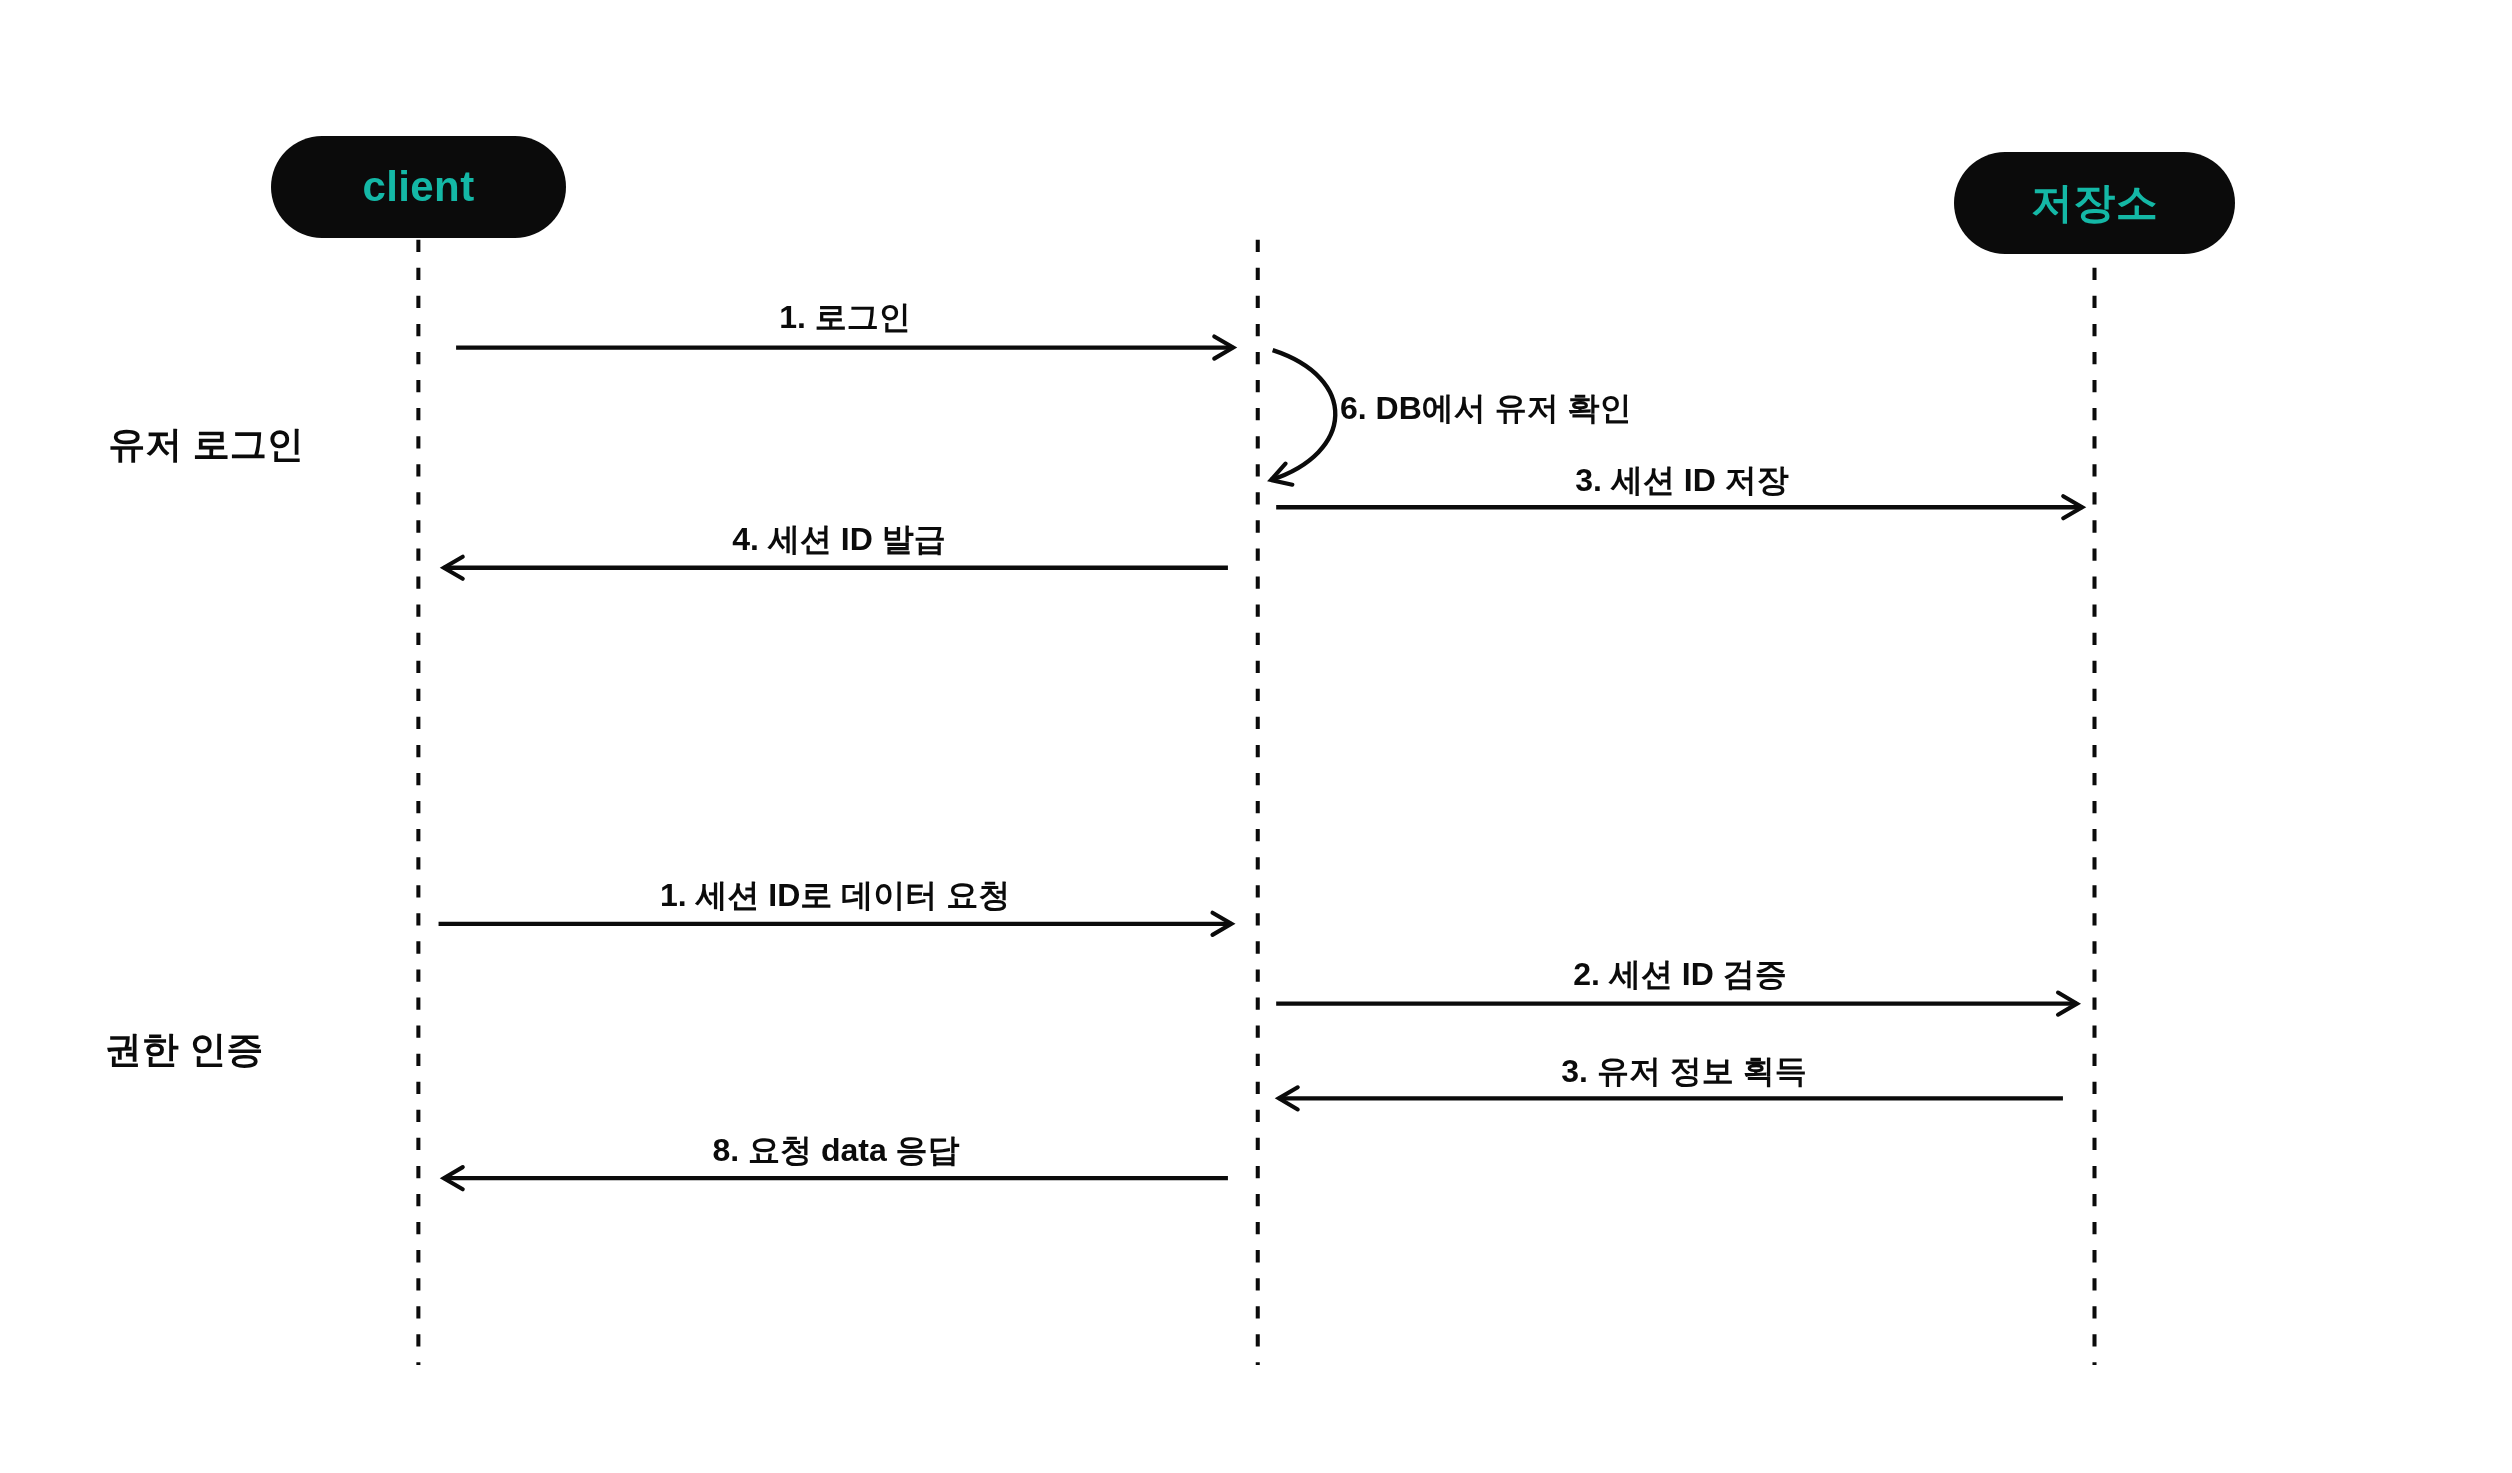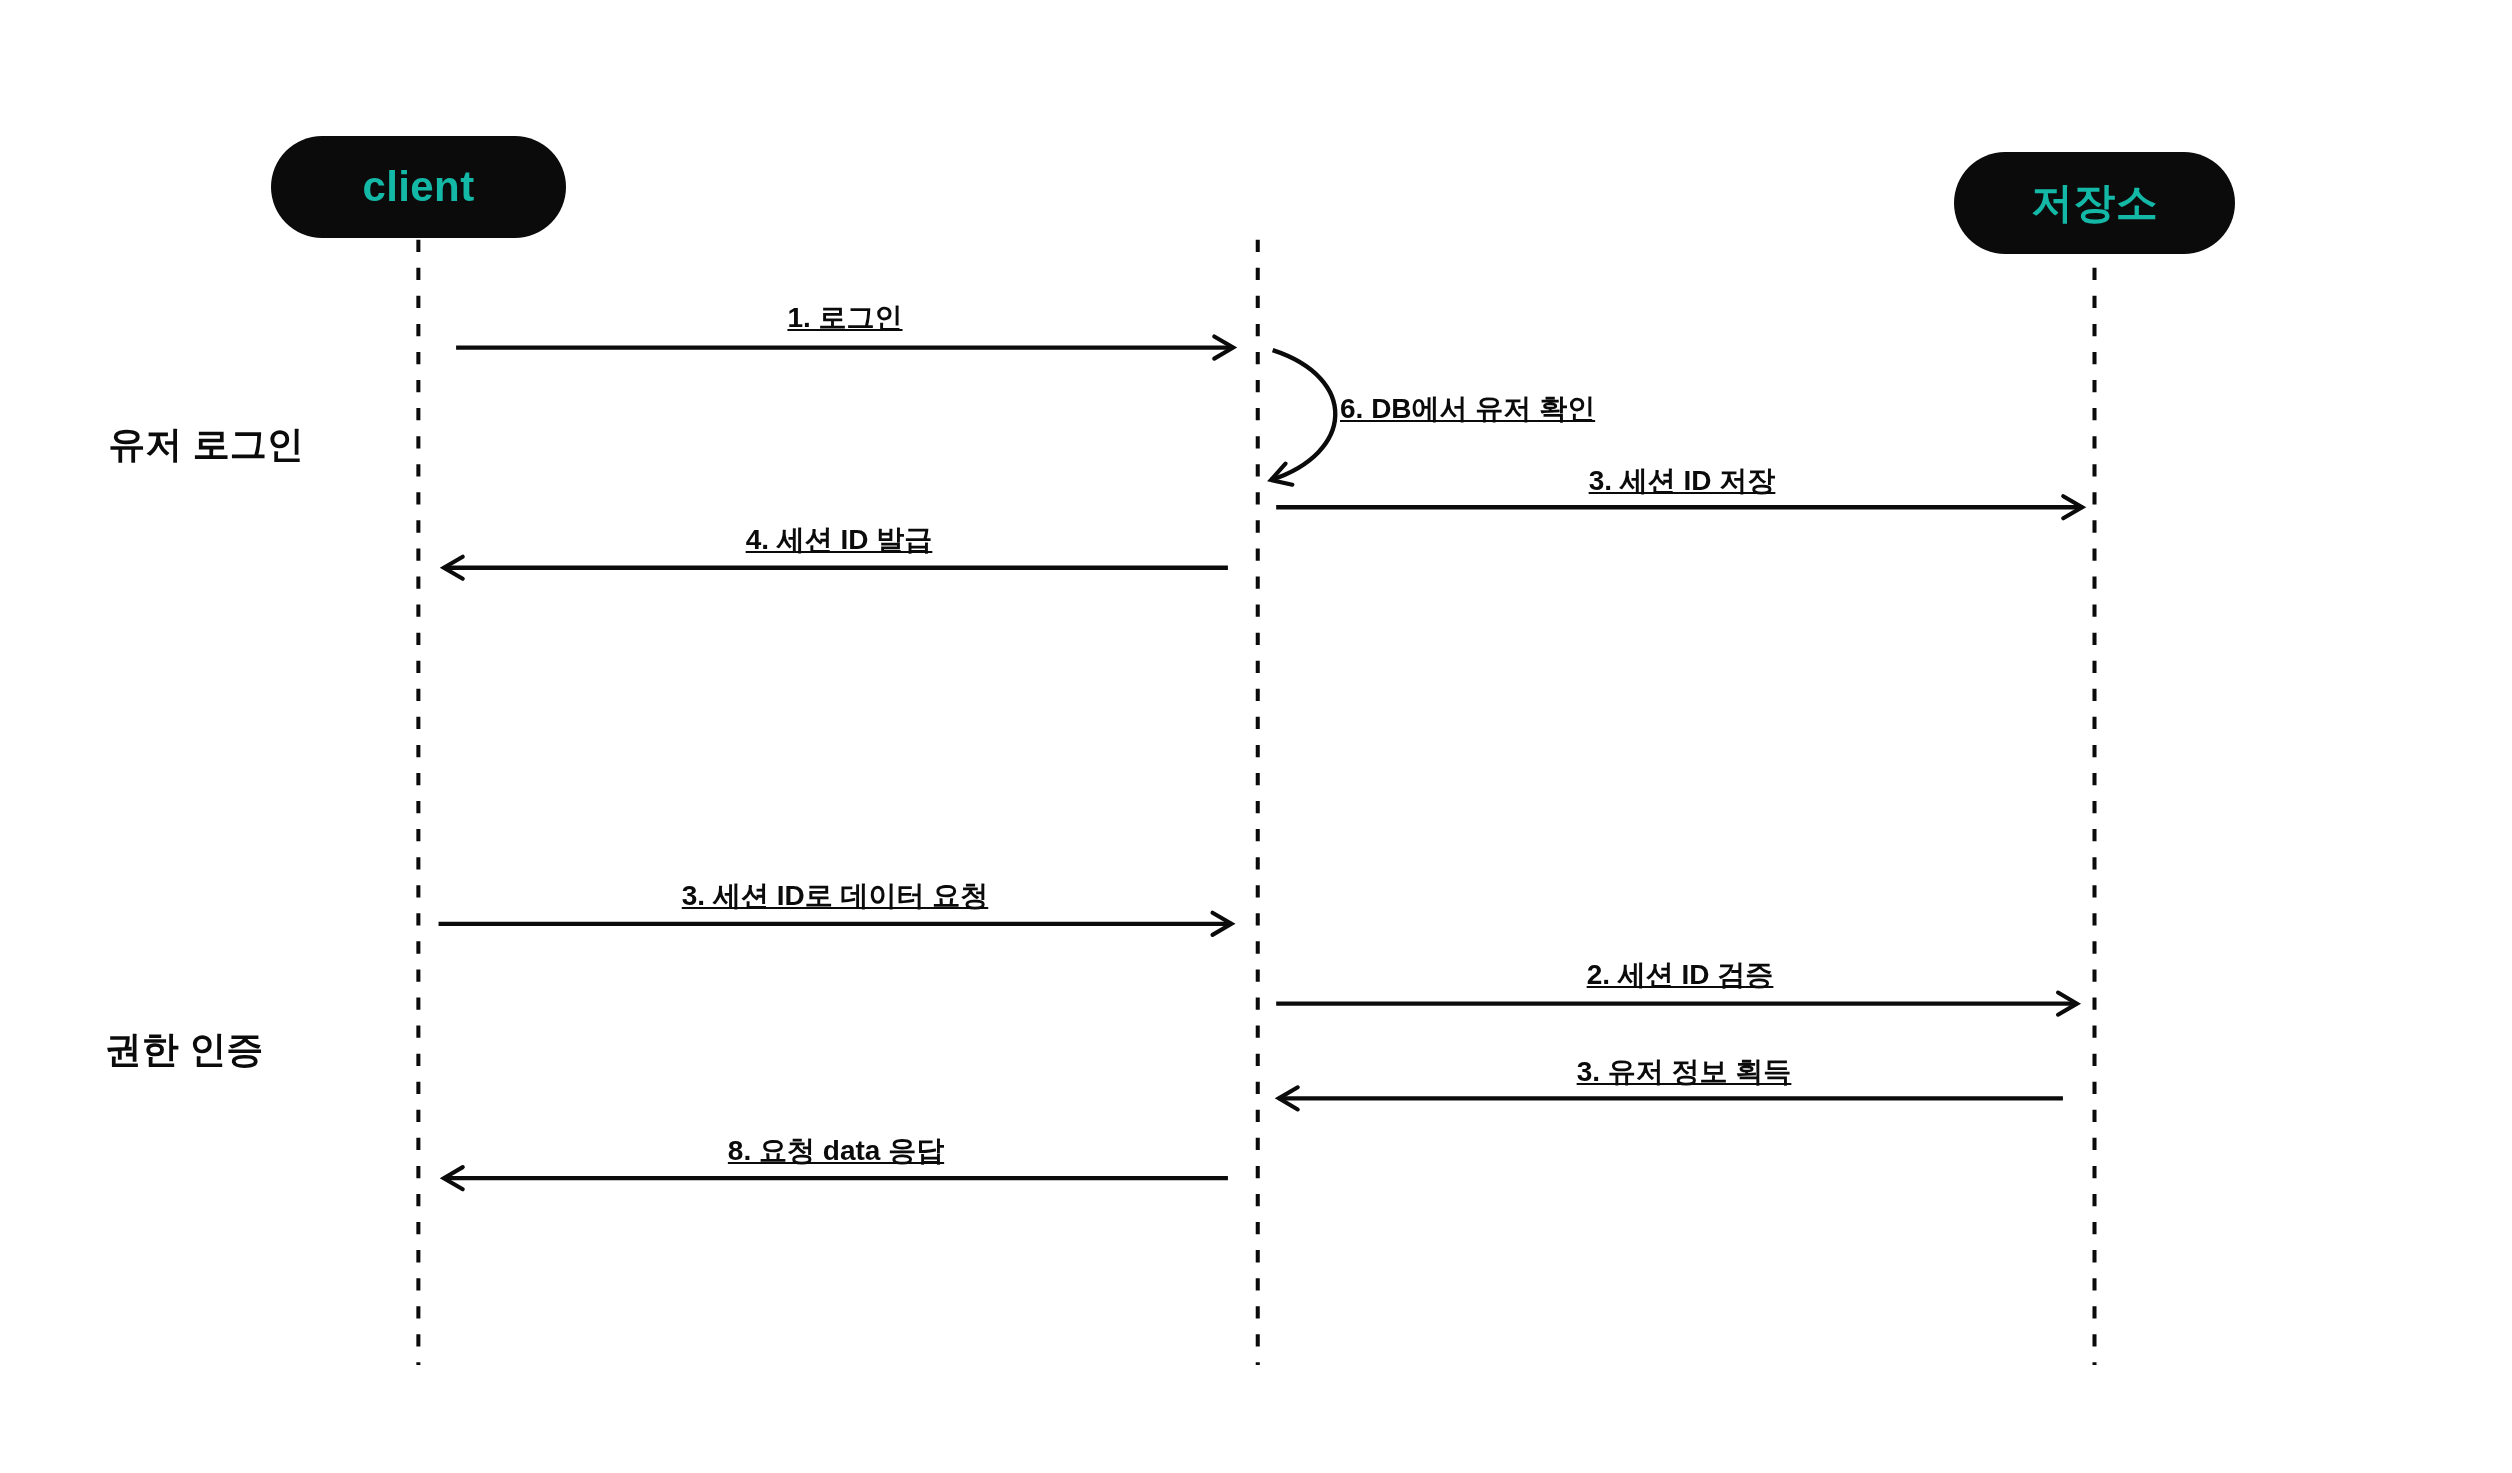--- a/index.html
+++ b/index.html
@@ -30,25 +30,24 @@
     align-items: center;
     justify-content: center;
     font-weight: 700;
     font-size: 42px;
     letter-spacing: 0.4px;
   }
   .msg-label {
     position: absolute;
     transform: translateX(-50%);
     font-weight: 700;
-    font-size: 28px;
+    font-size: 32px;
     line-height: 39px;
     color: #0b0b0b;
     white-space: nowrap;
-    text-decoration: underline;
   }
   .msg-label.left-align {
     transform: none;
   }
   .section-label {
     position: absolute;
     transform: translateX(-50%);
     font-weight: 700;
     font-size: 37px;
     line-height: 44px;
@@ -91,19 +90,19 @@
   </div>
 
   <div class="section-label" style="left:206px; top:423px;">유저 로그인</div>
   <div class="section-label" style="left:184px; top:1028px;">권한 인증</div>
 
   <div class="msg-label" style="left:845px; top:298px;">1. 로그인</div>
   <div class="msg-label left-align" style="left:1340px; top:389px;">6. DB에서 유저 확인</div>
   <div class="msg-label" style="left:1682px; top:461px;">3. 세션 ID 저장</div>
   <div class="msg-label" style="left:839px; top:520px;">4. 세션 ID 발급</div>
 
-  <div class="msg-label" style="left:835px; top:876px;">3. 세션 ID로 데이터 요청</div>
+  <div class="msg-label" style="left:835px; top:876px;">1. 세션 ID로 데이터 요청</div>
   <div class="msg-label" style="left:1680px; top:955px;">2. 세션 ID 검증</div>
   <div class="msg-label" style="left:1684px; top:1052px;">3. 유저 정보 획득</div>
   <div class="msg-label" style="left:836px; top:1131px;">8. 요청 data 응답</div>
 
 </div>
 
 
 </body></html>

